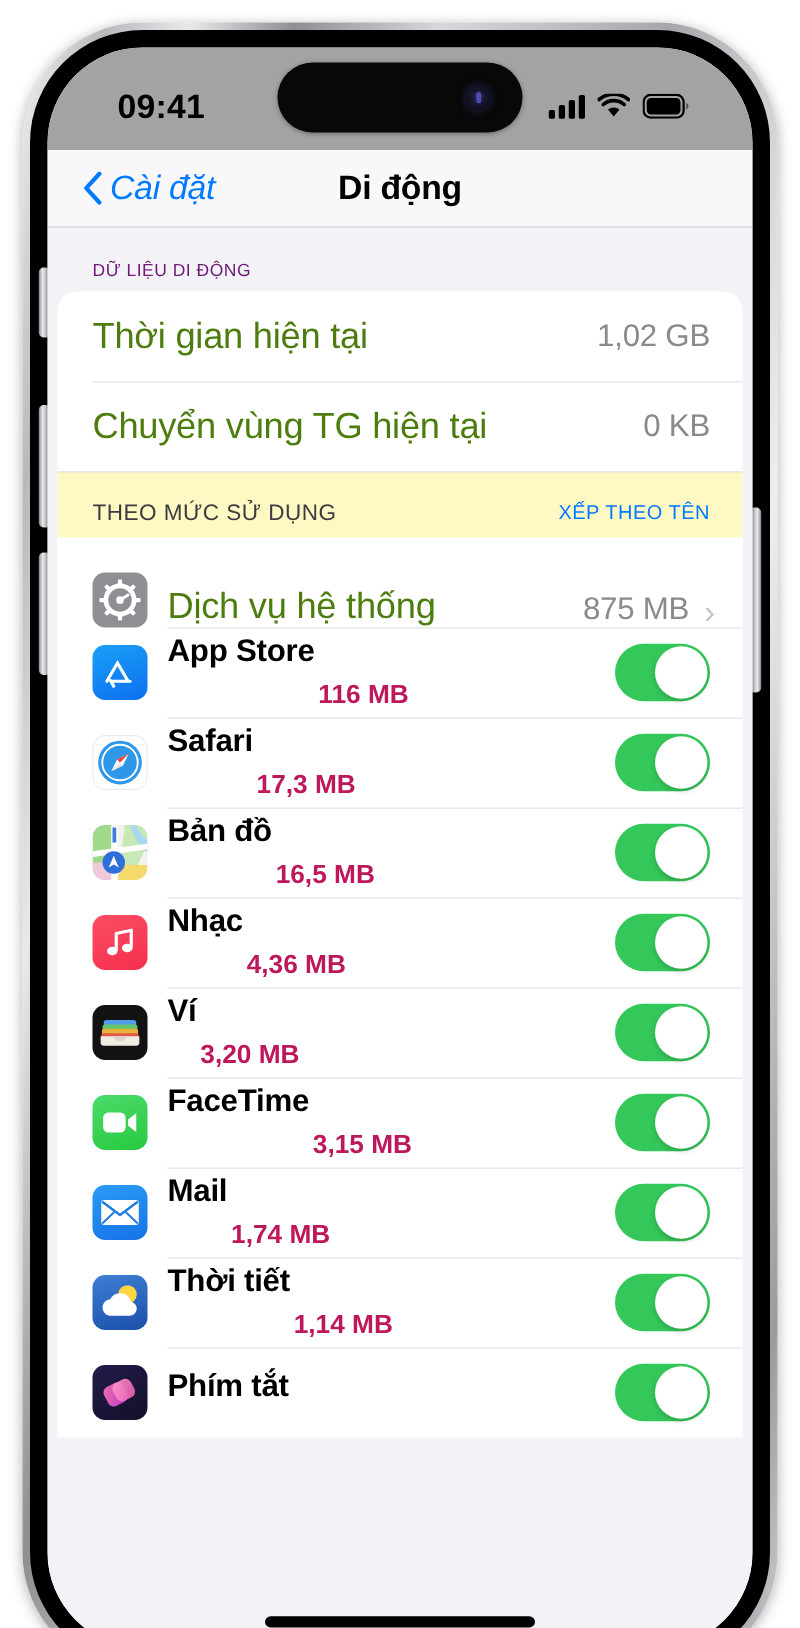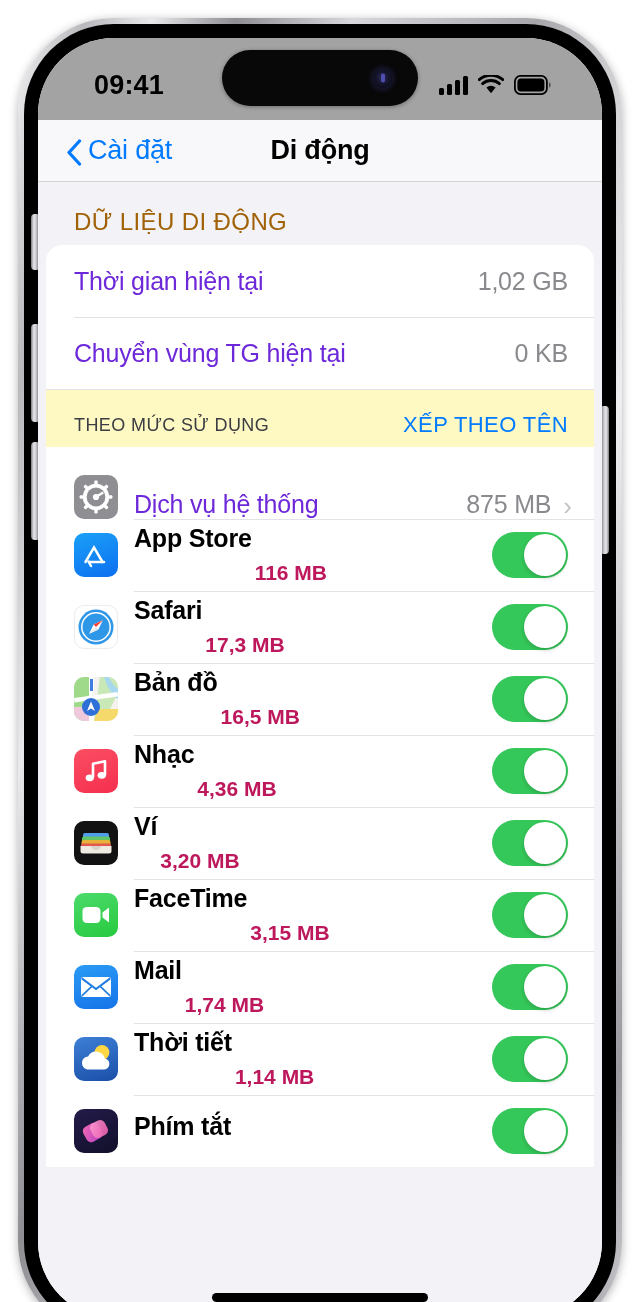--- a/index.html
+++ b/index.html
@@ -76,34 +76,34 @@
   .bar { width: 5px; background: #000; border-radius: 1.5px; display:inline-block; }
 
   
   #nav-bar {
     height: 62px; background: #f8f8fa;
     display: flex; align-items: center;
     position: relative;
     border-bottom: 1px solid #d3d3d8;
   }
   #back-button {
-    display: flex; align-items: flex-end; gap: 6px;
-    margin-left: 28px; cursor: pointer;
+    display: flex; align-items: center; gap: 6px;
+    margin-left: 28px; cursor: pointer; font-style: italic;
   }
   #back-label { font-size: 27px; color: #007aff; letter-spacing: -.2px; }
   #nav-title {
     position: absolute; left: 50%; transform: translateX(-50%);
     font-size: 27px; font-weight: 700; color: #000; letter-spacing: -.2px;
   }
 
   
   #content { background: #f2f2f7; height: calc(100% - 144px); overflow: hidden; }
 
   .section-header {
-    font-size: 24px; color: #a16207; letter-spacing: .4px;
+    font-size: 14px; color: #701a75; letter-spacing: .4px;
     padding: 26px 0 9px 36px; text-transform: uppercase;
   }
 
   .group {
     background: #ffffff;
     margin: 0 8px;
     border-radius: 16px 16px 0 0;
     overflow: hidden;
   }
 
@@ -111,30 +111,30 @@
     display: flex; align-items: center;
     min-height: 72px;
     padding: 0 26px 0 28px;
     position: relative;
   }
   .row + .row::before {
     content: ""; position: absolute; left: 28px; right: 0; top: 0;
     height: 1px; background: #e3e3e7;
   }
   .row.has-icon + .row.has-icon::before { left: 88px; }
-  .row-title { font-size: 25px; color: #6d28d9; letter-spacing: -.2px; }
+  .row-title { font-size: 29px; color: #4d7c0f; letter-spacing: -.2px; }
   .row-value { margin-left: auto; font-size: 25px; color: #8a8a8e; letter-spacing: -.2px; }
 
   .sort-bar {
     display: flex; align-items: center;
     padding: 22px 26px 9px 28px;
     background: #fef9c3;
   }
   .sort-label { font-size: 18px; color: #3c3c43; letter-spacing: .4px; }
-  .sort-action { margin-left: auto; font-size: 22px; color: #007aff; letter-spacing: .4px; cursor: pointer; }
+  .sort-action { margin-left: auto; font-size: 16px; color: #007aff; letter-spacing: .4px; cursor: pointer; }
 
   .app-icon {
     width: 44px; height: 44px; border-radius: 10px;
     margin-right: 16px; flex: 0 0 44px;
     position: relative; overflow: hidden;
   }
   .app-text { display: flex; flex-direction: row; gap: 3px; font-weight: bold; }
   .app-name { font-size: 25px; color: #000; letter-spacing: -.2px; line-height: 1.1; }
   .app-size { font-size: 21px; color: #be185d; letter-spacing: 0; margin-top: 36px; }
 

